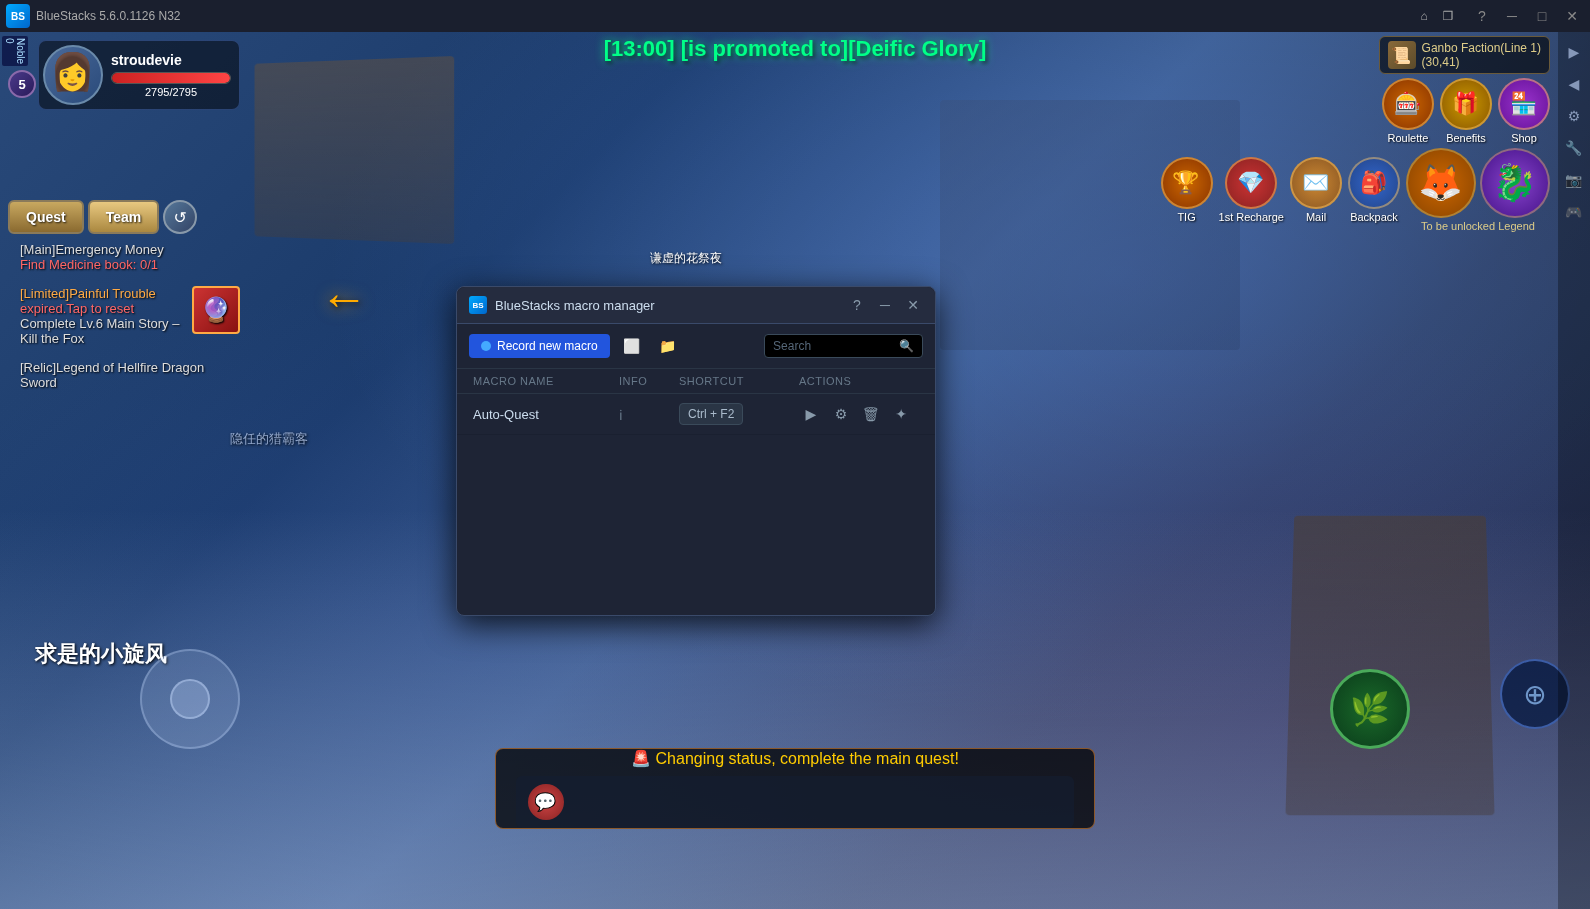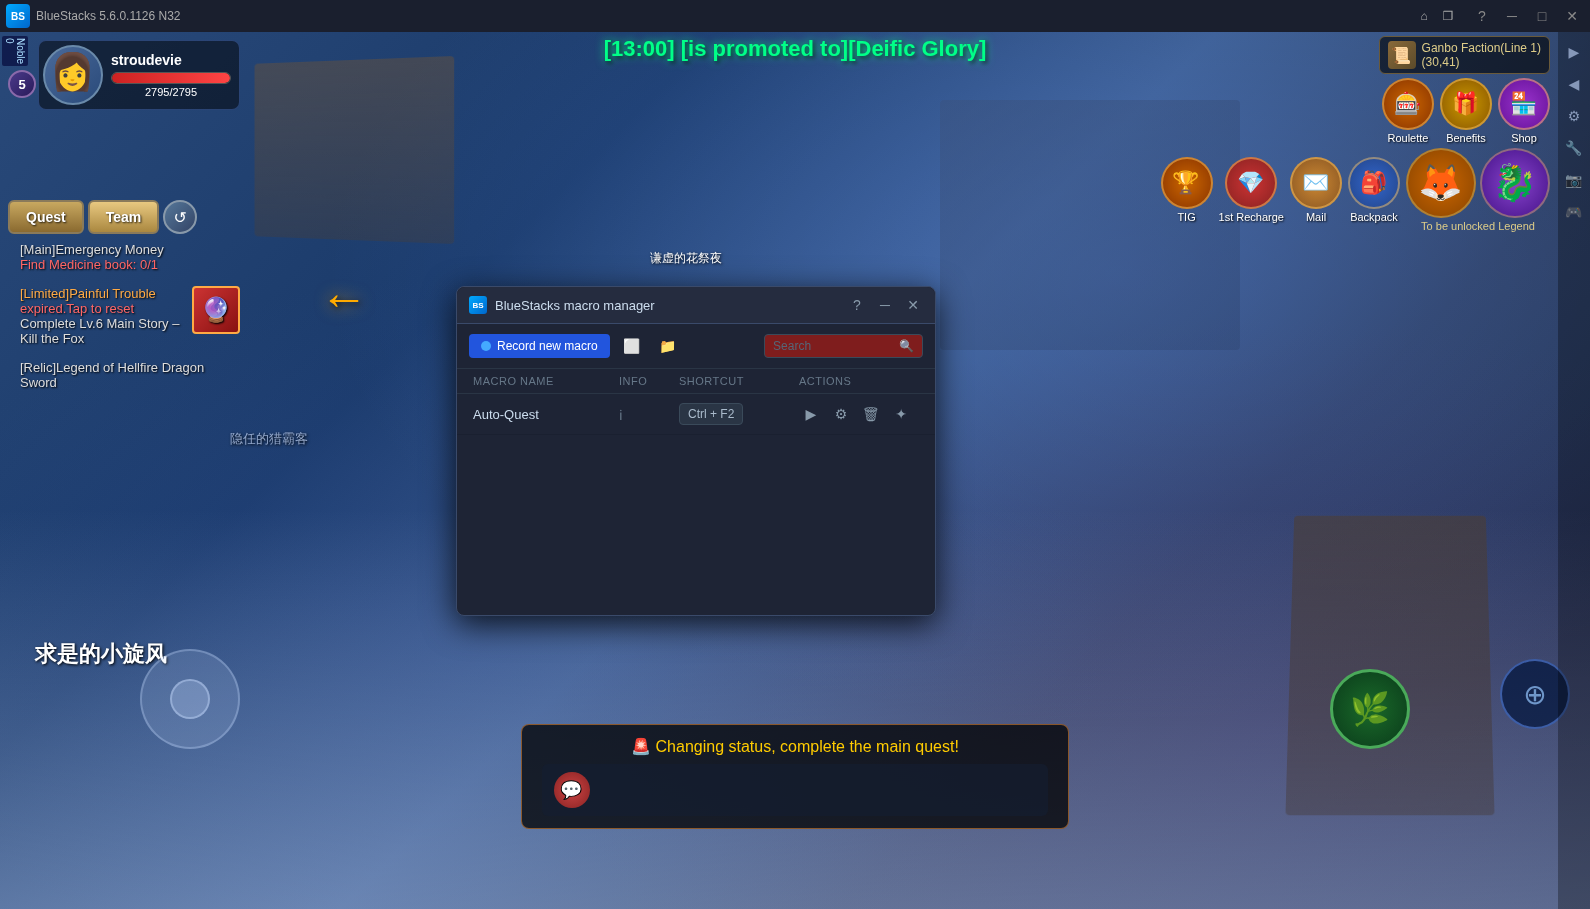--- a/index.html
+++ b/index.html
@@ -473,23 +473,23 @@
     
     .bottom-notification {
       position: absolute;
       bottom: 80px;
       left: 50%;
       transform: translateX(-50%);
       z-index: 60;
       background: rgba(0,0,0,0.75);
       border: 1px solid rgba(255,150,50,0.5);
       border-radius: 8px;
-      padding: 12px 20px;
+      padding: 0 20px;
       max-width: 600px;
-      width: 548px;
+      width: 600px;
     }
 
     .notif-alert {
       color: #ffcc00;
       font-size: 16px;
       text-align: center;
       margin-bottom: 8px;
     }
 
     .notif-alert .alert-icon { color: #ff4444; }
@@ -667,21 +667,21 @@
       cursor: pointer;
       border-radius: 3px;
       background: transparent;
       border: none;
     }
 
     .search-box {
       margin-left: auto;
       display: flex;
       align-items: center;
-      background: #7f1d1d;
+      background: #000000;
       border: 1px solid #3a4a5a;
       border-radius: 4px;
       padding: 4px 8px;
       gap: 6px;
     }
 
     .search-input {
       background: transparent;
       border: none;
       outline: none;

